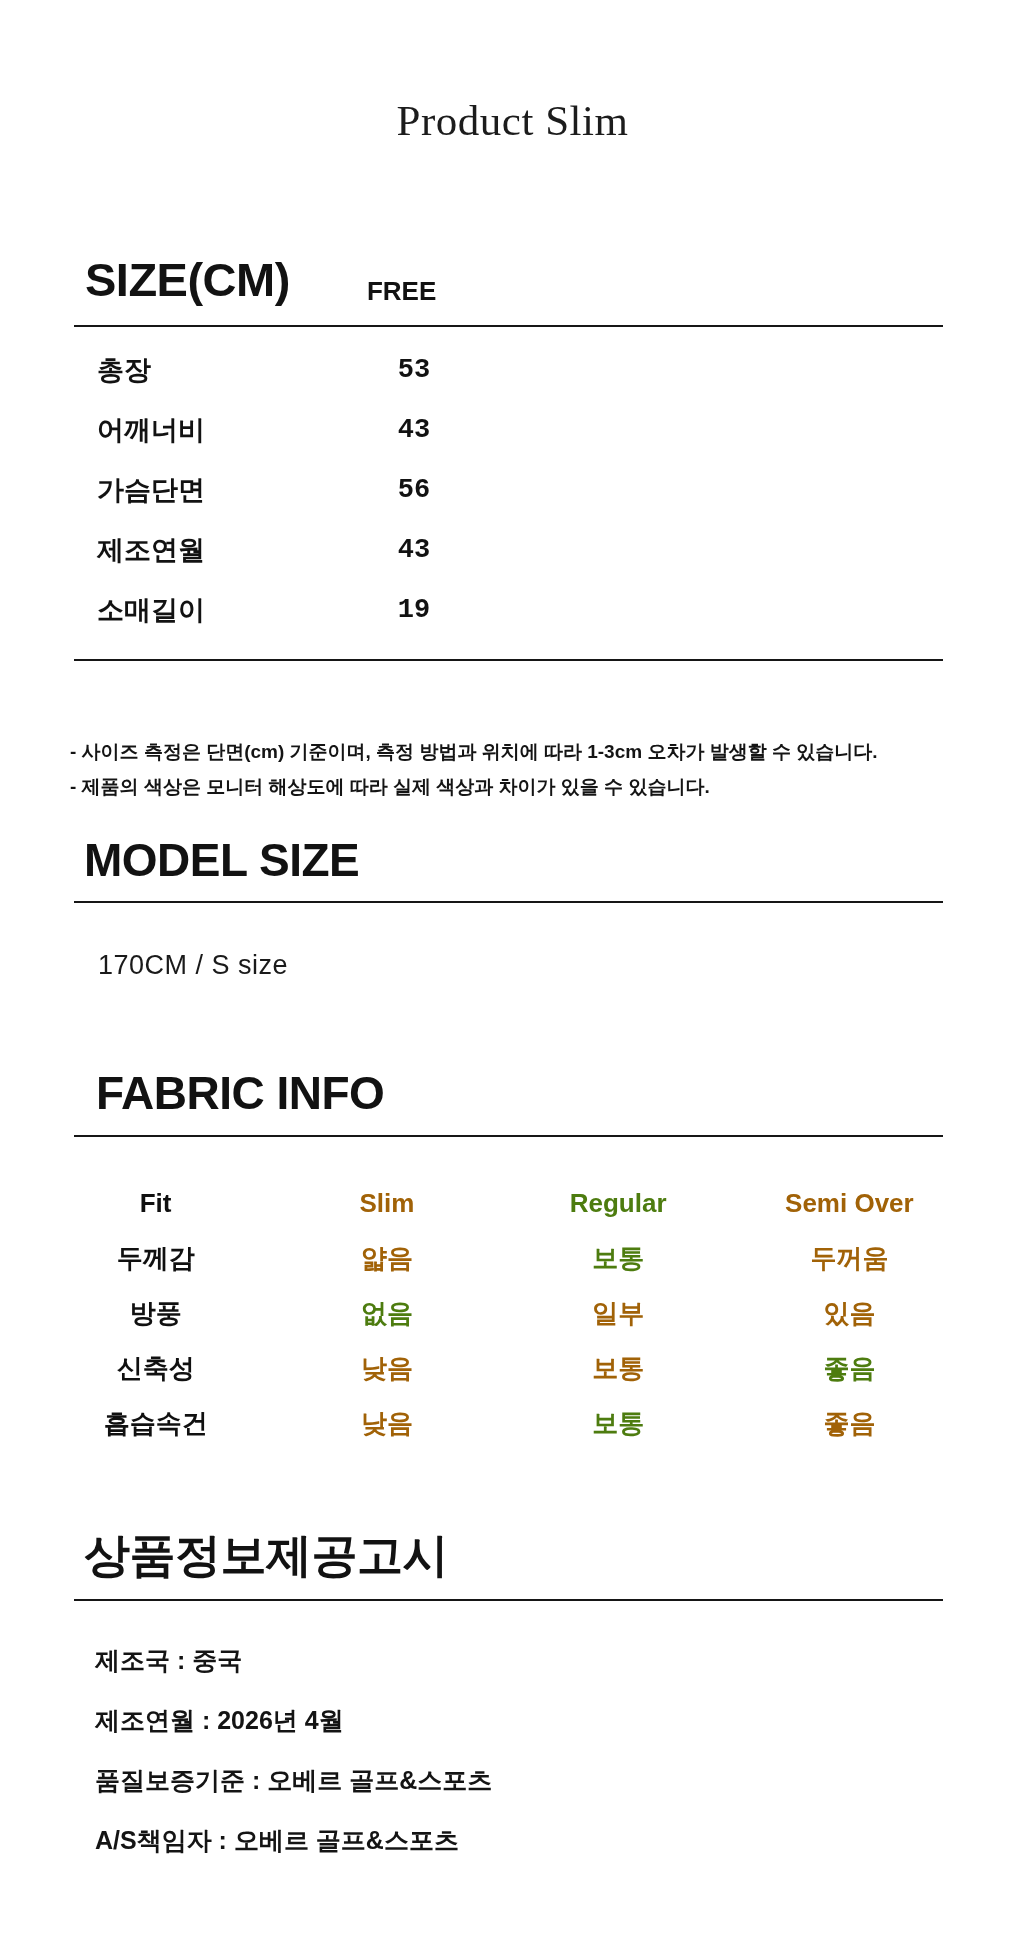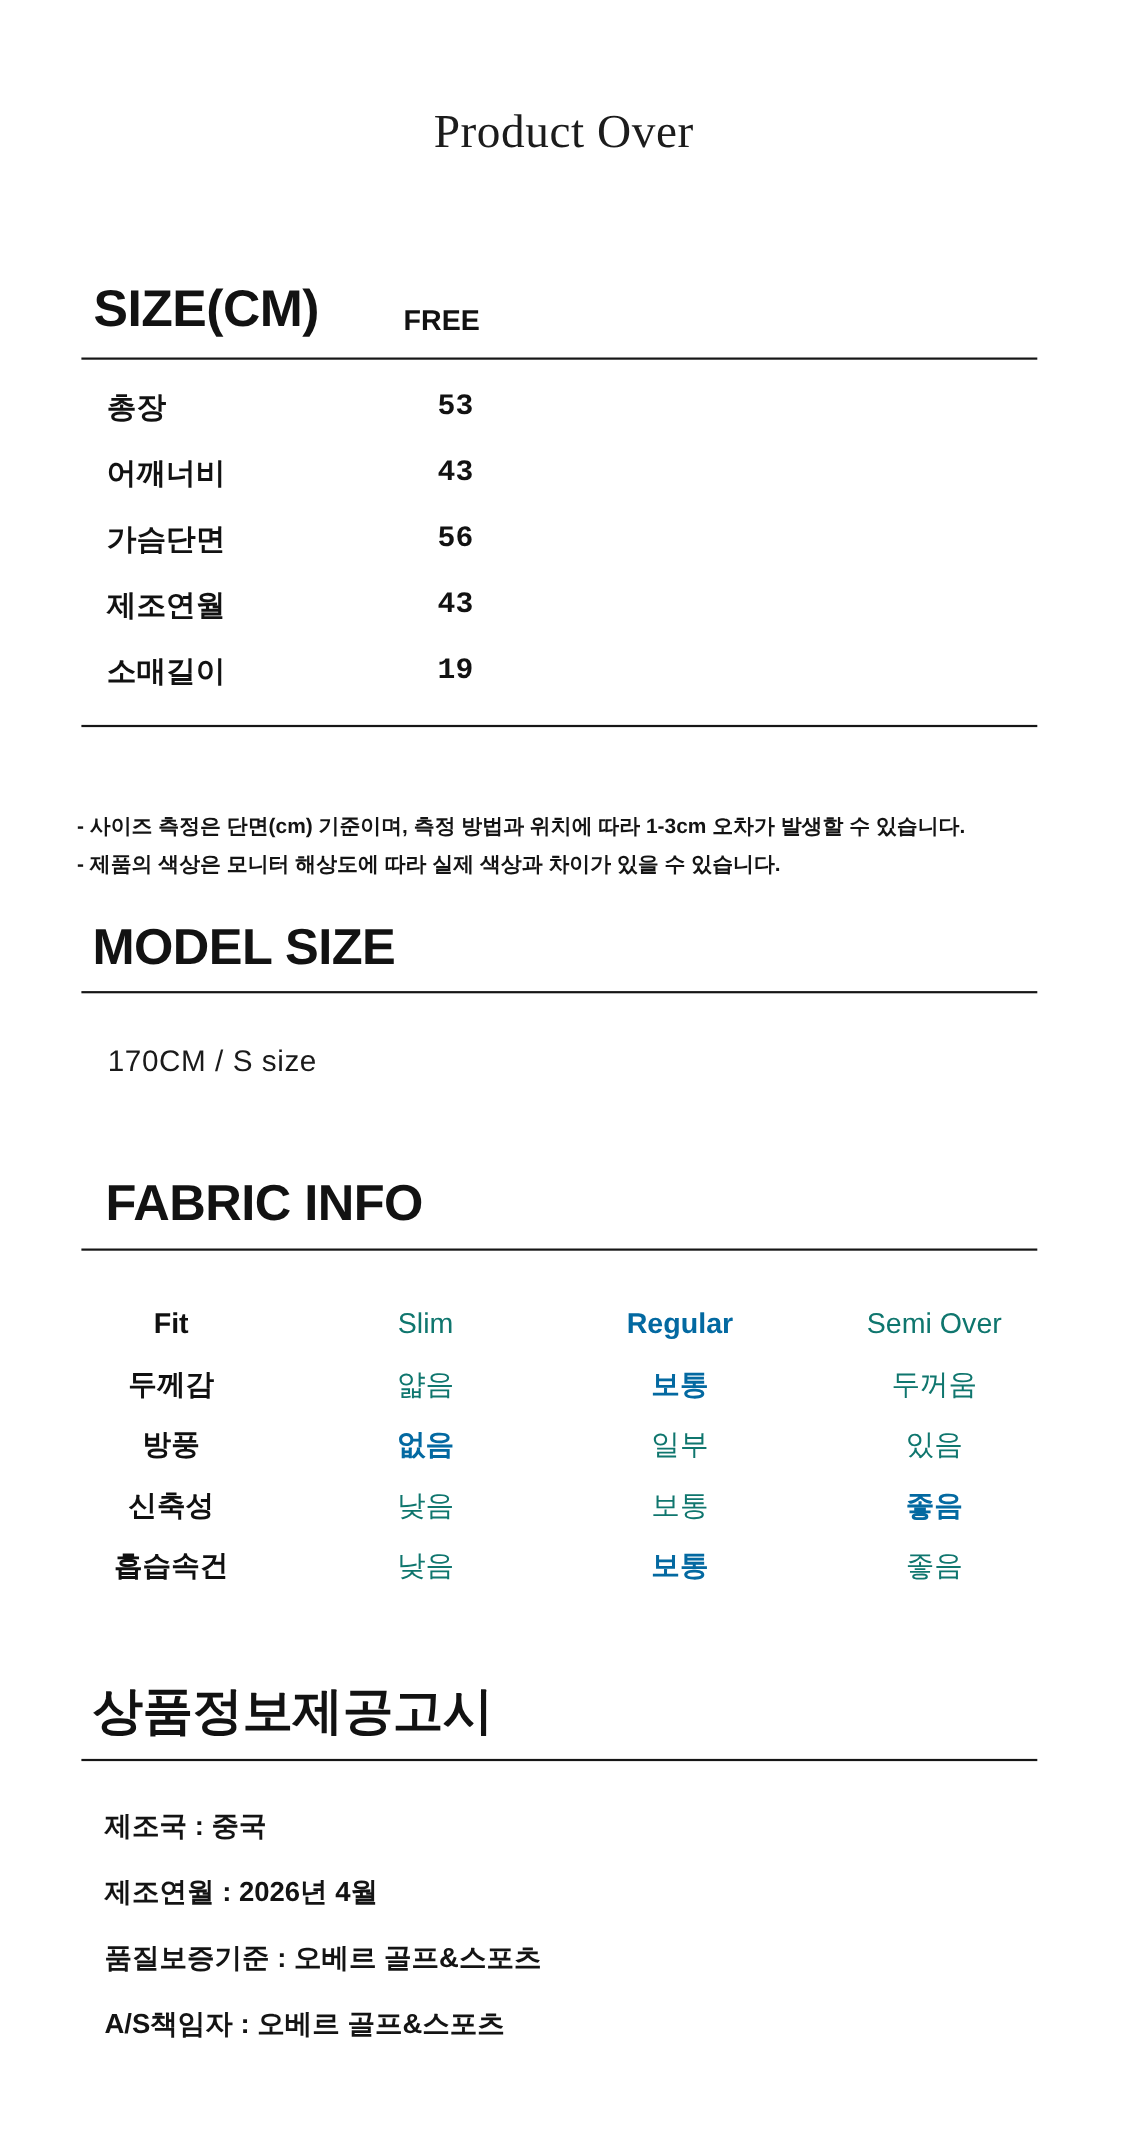--- a/index.html
+++ b/index.html
@@ -90,38 +90,38 @@
   }
   .fabric-table { position: absolute; left: 40px; top: 1176px; width: 925px; }
   .fabric-row {
     display: grid;
     grid-template-columns: 1fr 1fr 1fr 1fr;
     height: 55px;
     line-height: 55px;
     text-align: center;
   }
   .f-label { font-size: 26px; font-weight: 700; color: #101010; }
-  .f-cell  { font-size: 26px; font-weight: 400; color: #0f766e; }
-  .f-cell.on { color: #0369a1; font-weight: 700; }
+  .f-cell  { font-size: 26px; font-weight: 700; color: #a16207; }
+  .f-cell.on { color: #4d7c0f; font-weight: 700; }
   .notice-list { position: absolute; left: 95px; top: 1630px; }
   .notice-item {
     height: 60px;
     line-height: 60px;
     font-size: 25px;
     font-weight: 600;
     color: #141414;
     white-space: nowrap;
   }
 </style>
 </head>
 <body>
 
 <div id="canvas">
 
-  <div class="product-title">Product Over</div>
+  <div class="product-title">Product Slim</div>
 
   <div class="size-header">
     <span class="size-title">SIZE(CM)</span>
     <span class="size-col-header">FREE</span>
   </div>
   <div class="rule" style="top:325px"></div>
 
   <div class="size-table">
     <div class="size-row">
       <span class="lbl">총장</span>

